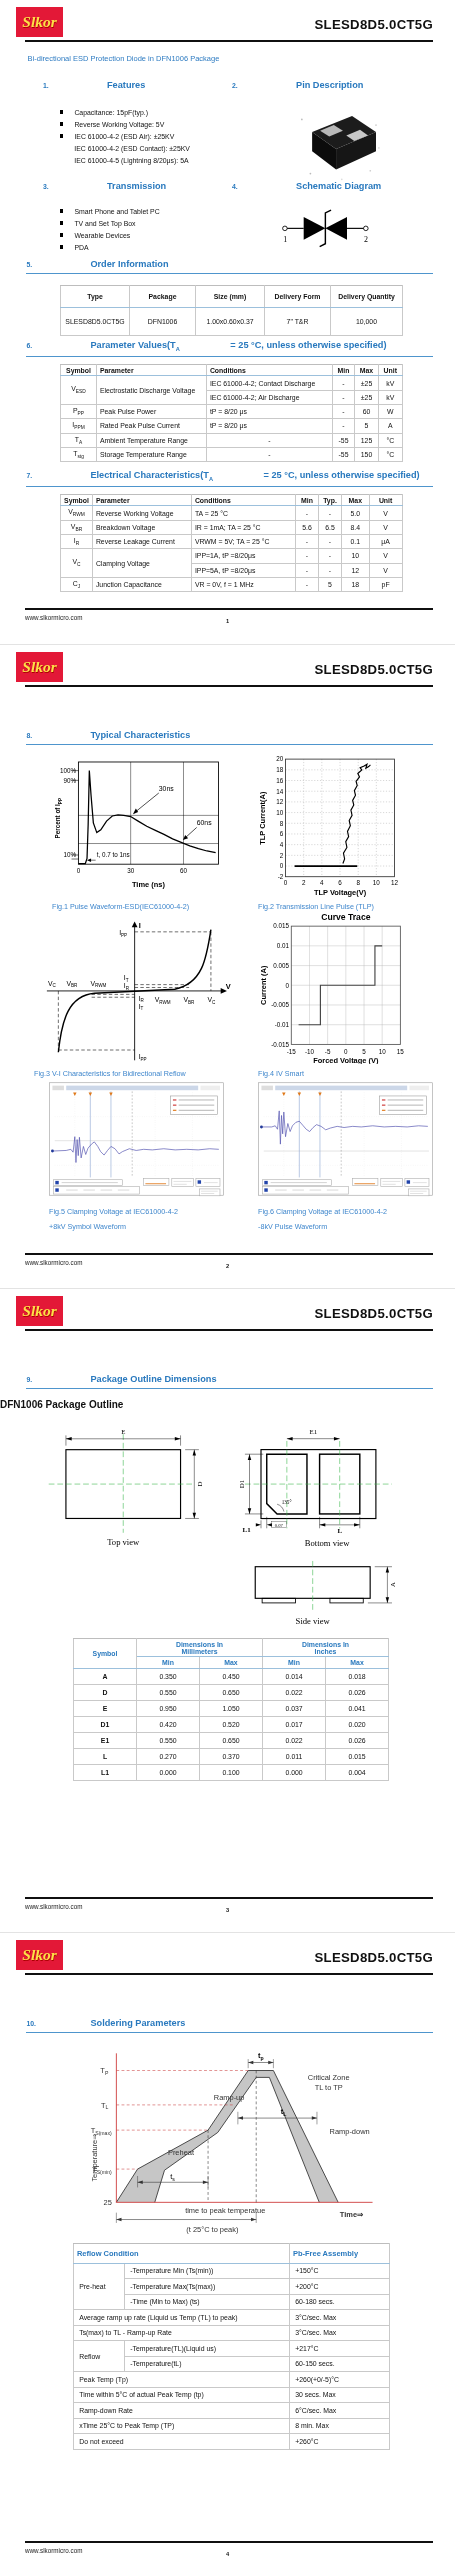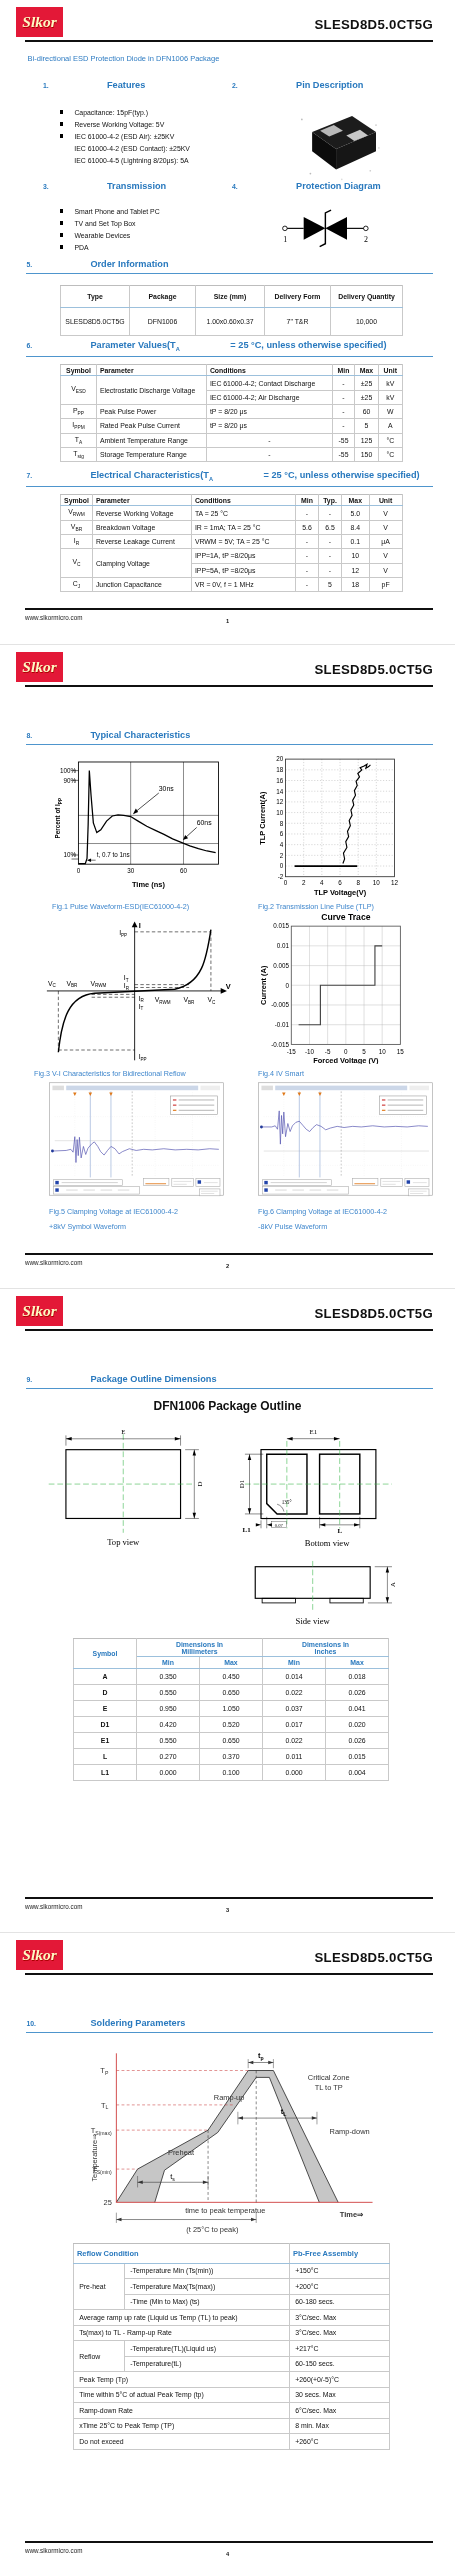--- a/index.html
+++ b/index.html
@@ -2,21 +2,21 @@
 <html style="font-size:9.2px"><head>
 <meta charset="utf-8">
 <style>
   * { margin:0; padding:0; box-sizing:border-box; }
   body { width:455px; background:#fff; font-family:"Liberation Sans", sans-serif; color:#111; }
   .page { position:relative; width:455px; height:644px; background:#fff; overflow:hidden; }
   .page + .page { border-top:0.6px solid #e3e3e3; }
 
   
   .logo { position:absolute; left:16px; top:6.9px; width:47px; height:30px; background:#E31837; display:flex; align-items:center; justify-content:center; }
-  .logo span { font-family:"Liberation Serif", serif; font-style:italic; font-weight:bold; font-size:15.5px; color:#fef9c3; text-shadow:0.6px 0.6px 0 #a00; }
+  .logo span { font-family:"Liberation Serif", serif; font-style:italic; font-weight:bold; font-size:15.5px; color:#fde047; text-shadow:0.6px 0.6px 0 #a00; }
   .part-title { position:absolute; right:22px; top:17px; font-size:13.2px; font-weight:bold; letter-spacing:0.3px; }
   .hrule { position:absolute; left:25px; right:22px; top:40px; height:2.3px; background:#101010; }
   .frule { position:absolute; left:25px; right:22px; top:608px; height:1.7px; background:#101010; }
   .fsite { position:absolute; left:25px; top:614px; font-size:6.3px; color:#222; }
   .fpage { position:absolute; left:0; right:0; top:618px; text-align:center; font-size:5.7px; font-weight:bold; }
 
   .subtitle { position:absolute; left:27.6px; top:54px; font-size:7.5px; color:#2F7CC2; }
 
   .sec { position:absolute; color:#2979BE; font-weight:bold; }
   .sec .num { font-size:6.9px; display:inline-block; width:16px; }
@@ -43,21 +43,21 @@
 
   .caption { position:absolute; color:#3E86CC; font-size:7.2px; text-align:left; }
 
   .dimtab th { color:#2979BE; text-align:center; }
   .dimtab td { height:16px; text-align:center; }
   .dimtab td:first-child { font-weight:bold; }
 
   .reftab th { color:#2979BE; text-align:left; height:19.5px; font-size:7.5px; }
   .reftab td { height:15.5px; padding-left:5.2px; }
 
-  .outline-title { position:absolute; left:0; right:0; text-align:center; font-weight:bold; font-size:12px; }
+  .outline-title { position:absolute; left:0; right:0; text-align:left; font-weight:bold; font-size:10px; }
   svg text { font-family:"Liberation Sans", sans-serif; }
   .serif text { font-family:"Liberation Serif", serif; }
 </style>
 </head>
 <body>
 
 <div class="page">
   <div class="logo">
       <span>Slkor</span>
     </div>
@@ -106,21 +106,21 @@
     <polygon points="38,42 80,72 80,108 38,76" fill="#0c0c0c"></polygon>
     <polygon points="80,72 150,42 150,76 80,108" fill="#161616"></polygon>
     <polygon points="52,40 76,30 92,40 68,50" fill="#b9b9b9"></polygon>
     <polygon points="98,48 122,38 136,48 112,58" fill="#c8c8c8"></polygon>
   </svg>
 
   <div class="sec" style="left:43px; top:181px;">
     <span class="num">3.</span><span class="t">Transmission</span>
   </div>
   <div class="sec" style="left:232px; top:181px;">
-    <span class="num">4.</span><span class="t">Protection Diagram</span>
+    <span class="num">4.</span><span class="t">Schematic Diagram</span>
   </div>
 
   <div class="blist" style="left:60px; top:205px;">
     <div class="row">
         <span class="bullet"></span>
         <span>Smart Phone and Tablet PC</span>
       </div>
     <div class="row">
         <span class="bullet"></span>
         <span>TV and Set Top Box</span>

